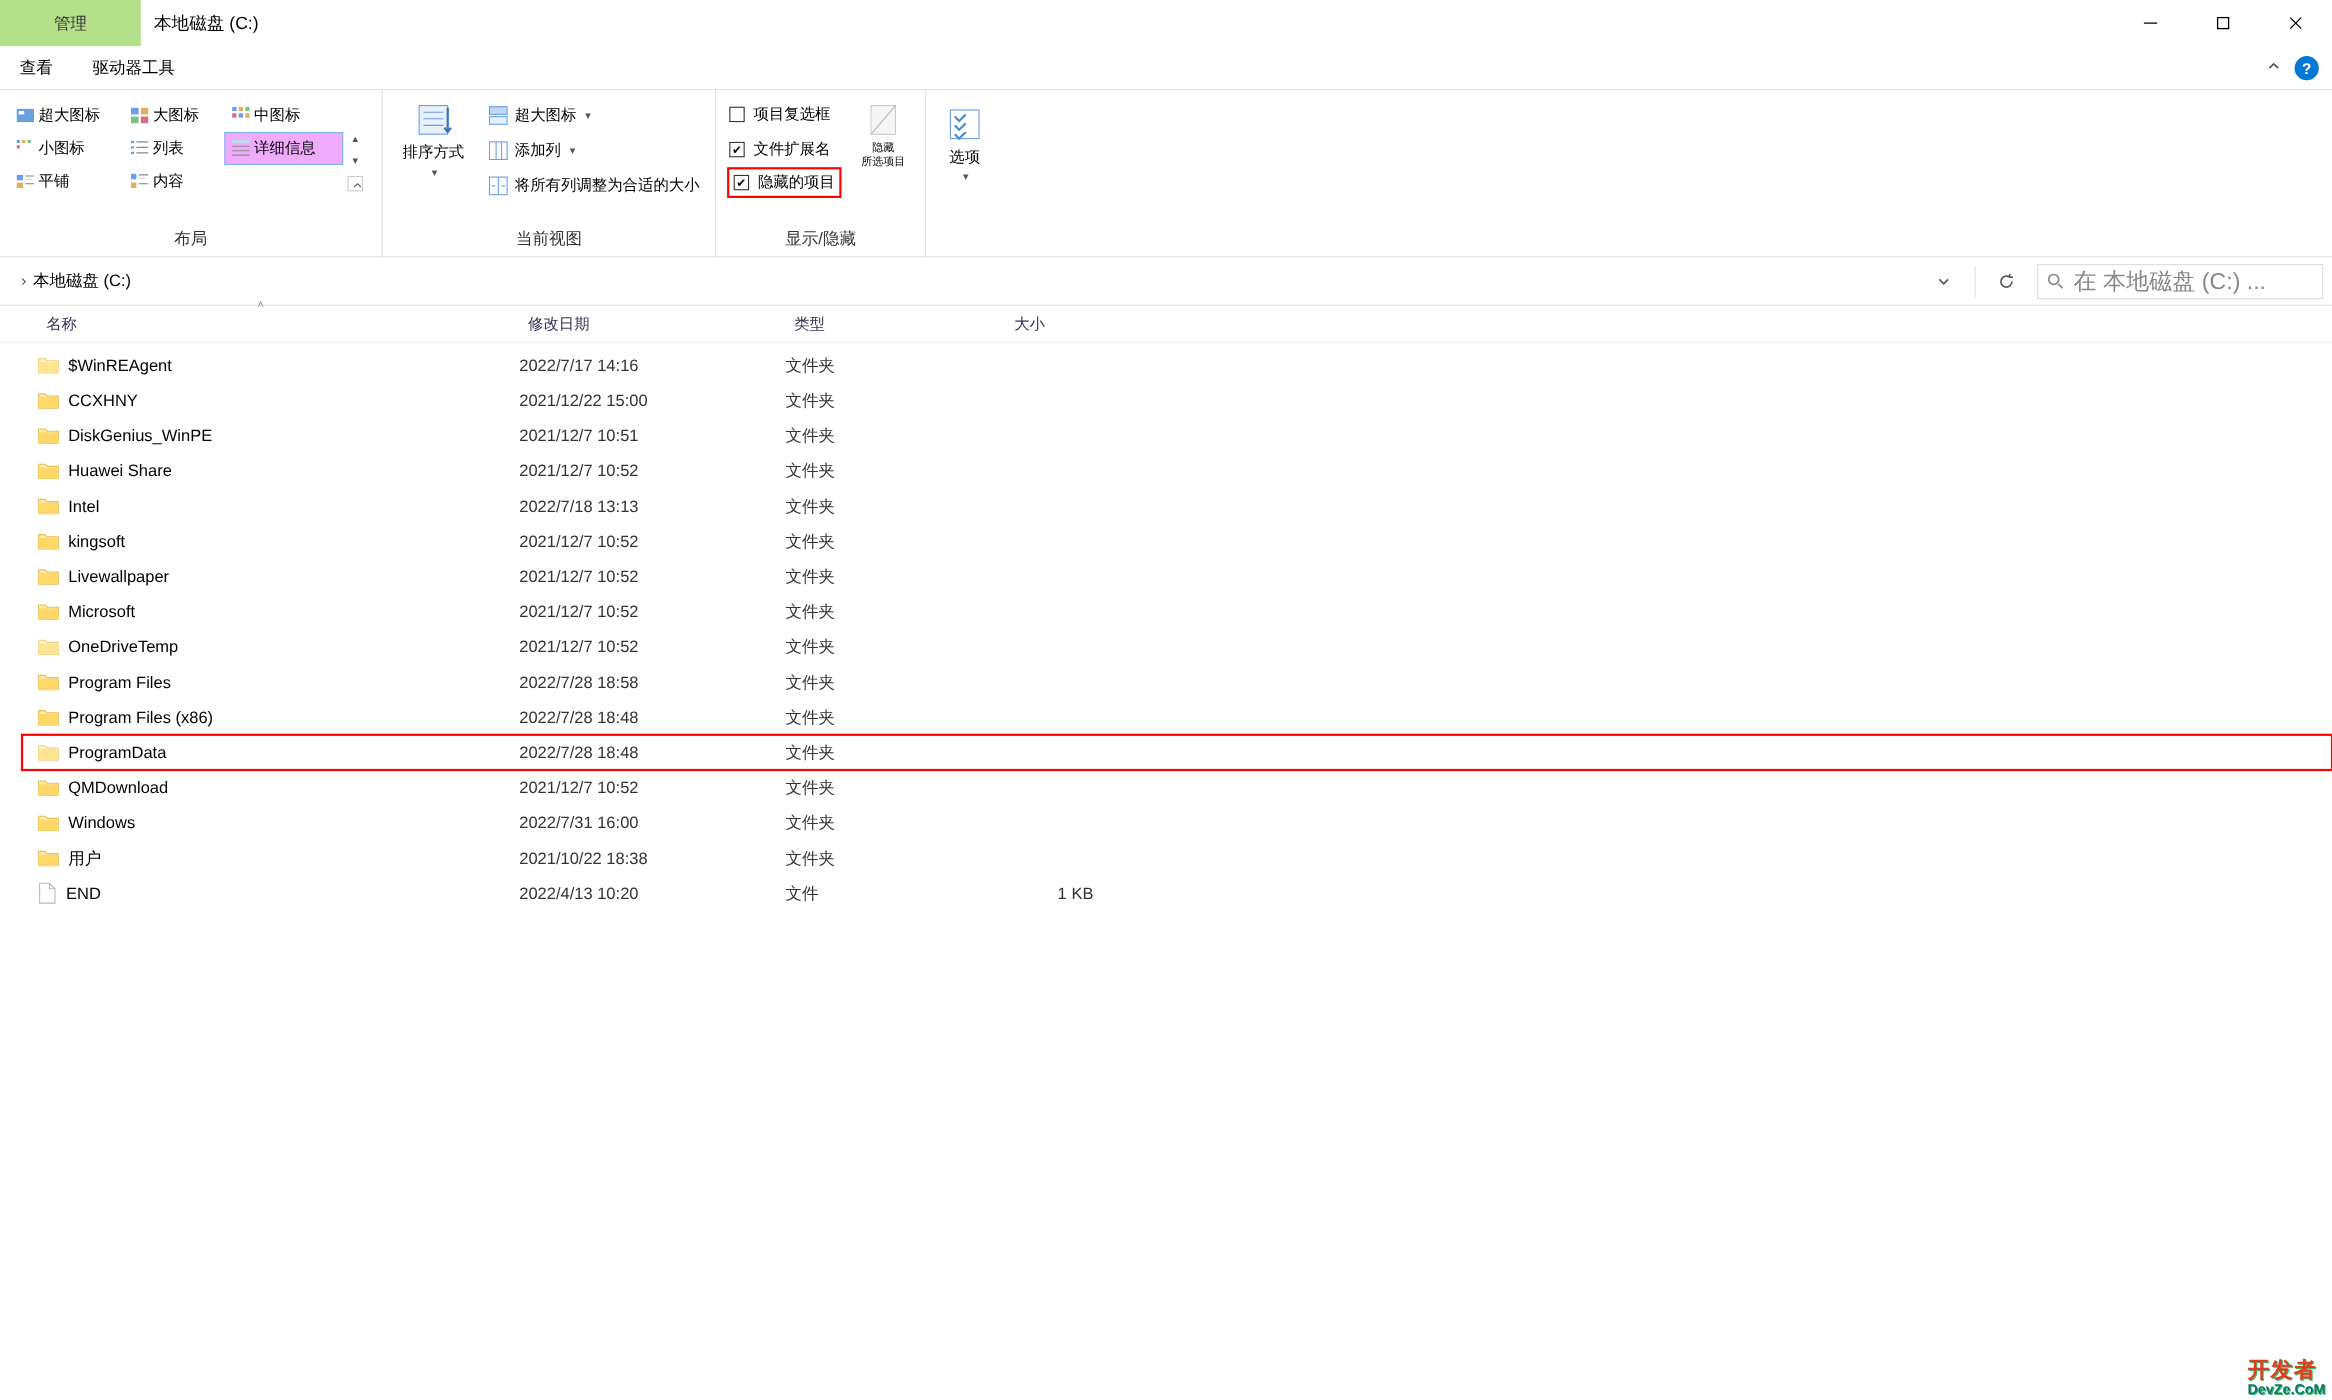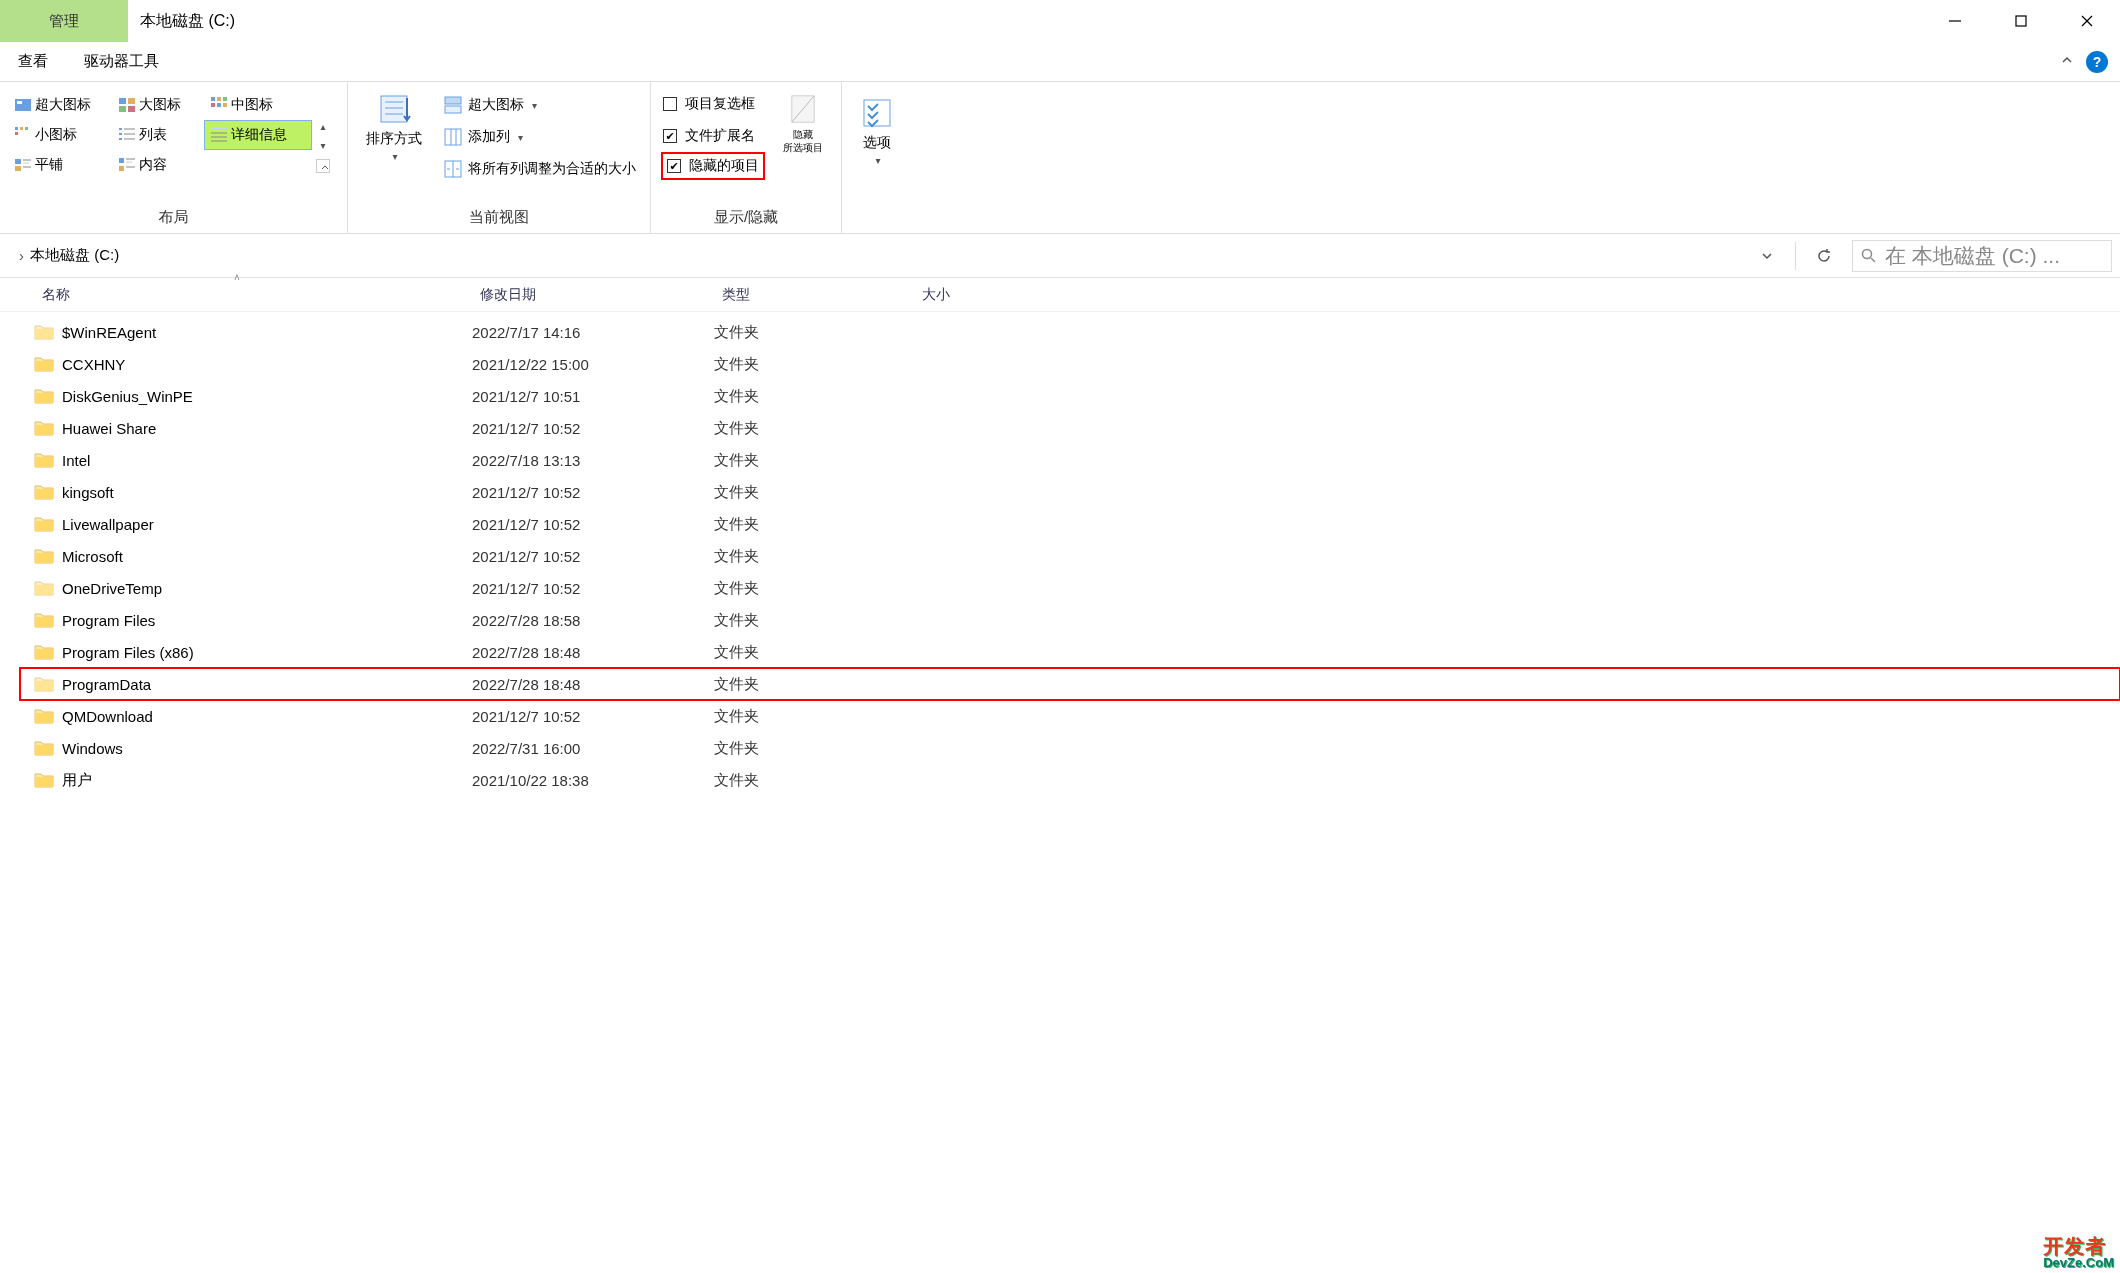--- a/index.html
+++ b/index.html
@@ -24,21 +24,21 @@
   
   .ribbon { display: flex; border-bottom: 1px solid #e0e0e0; height: 152px; }
   .ribbon-group { display: flex; flex-direction: column; border-right: 1px solid #e0e0e0; padding: 6px 8px 2px 8px; }
   .ribbon-group-body { flex: 1; display: flex; }
   .ribbon-group-label { text-align: center; font-size: 15px; color: #333; padding: 4px 0; }
 
   
   .layout-group .ribbon-group-body { flex-direction: column; justify-content: flex-start; gap: 0; padding-top: 2px; }
   .layout-row { display: flex; gap: 0; }
   .layout-btn { display: flex; align-items: center; gap: 4px; padding: 3px 6px; font-size: 14px; height: 30px; }
-  .layout-btn.selected { background: #bef264; border: 1px solid #7eb4ea; }
+  .layout-btn.selected { background: #f0abfc; border: 1px solid #7eb4ea; }
   .layout-btn:not(.selected) { border: 1px solid transparent; }
   .layout-icon { width: 16px; height: 16px; display: inline-block; }
   .layout-sidectl { display: flex; flex-direction: column; justify-content: center; padding-left: 4px; gap: 8px; }
   .layout-sidectl .tri { font-size: 10px; color: #555; width: 14px; text-align: center; }
   .layout-sidectl .exp { font-size: 10px; color: #555; border: 1px solid #ccc; width: 14px; height: 14px; display: flex; align-items: flex-end; justify-content: flex-end; }
 
   
   .cv-body { display: flex; gap: 6px; }
   .big-btn { display: flex; flex-direction: column; align-items: center; justify-content: flex-start; padding: 4px 10px 0 10px; }
   .big-btn .big-icon { width: 34px; height: 34px; margin-bottom: 4px; }
@@ -543,18 +543,30 @@
         <span class="folder-icon"><svg viewBox="0 0 20 16">
             <path d="M1 2 h6 l2 2 h10 v11 h-18 z" fill="#ffe9a8" stroke="#e0c060"></path>
             <path d="M1 5 h18 v10 h-18 z" fill="#ffd968"></path>
           </svg></span>
         <span class="file-name-text">用户</span>
       </div>
       <div class="file-date-cell">2021/10/22 18:38</div>
       <div class="file-type-cell">文件夹</div>
       <div class="file-size-cell"></div>
     </div>
+    <div class="file-row">
+      <div class="file-name-cell">
+        <span class="file-icon"><svg viewBox="0 0 18 20">
+            <path d="M2 1 h9 l5 5 v13 h-14 z" fill="#fff" stroke="#bbb"></path>
+            <path d="M11 1 v5 h5" fill="none" stroke="#bbb"></path>
+          </svg></span>
+        <span class="file-name-text">END</span>
+      </div>
+      <div class="file-date-cell">2022/4/13 10:20</div>
+      <div class="file-type-cell">文件</div>
+      <div class="file-size-cell">1 KB</div>
+    </div>
   </div>
 
 <div class="watermark">
   <span>开发者</span>
   <span class="sub">DevZe.CoM</span>
 </div>
 
 </body></html>

